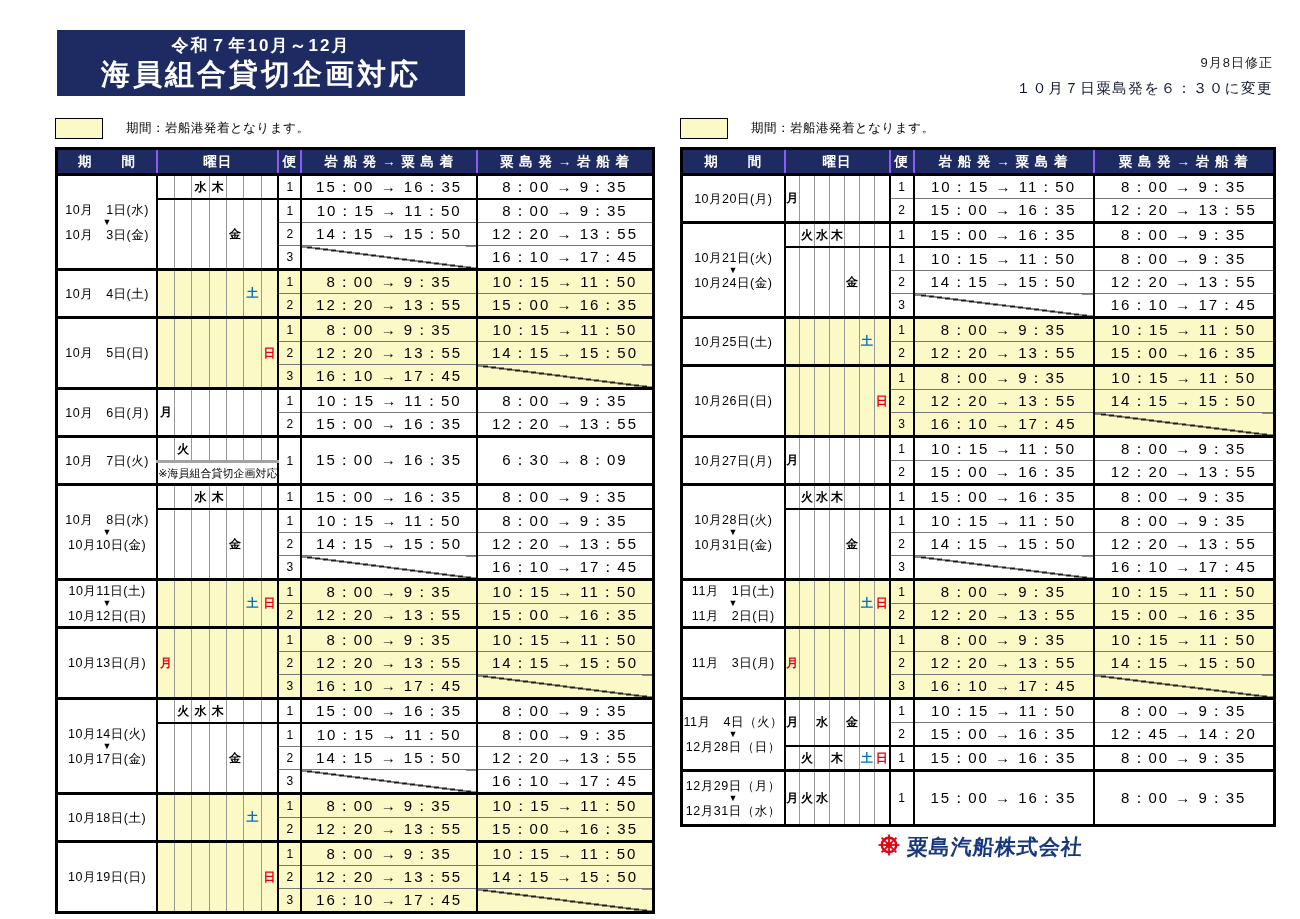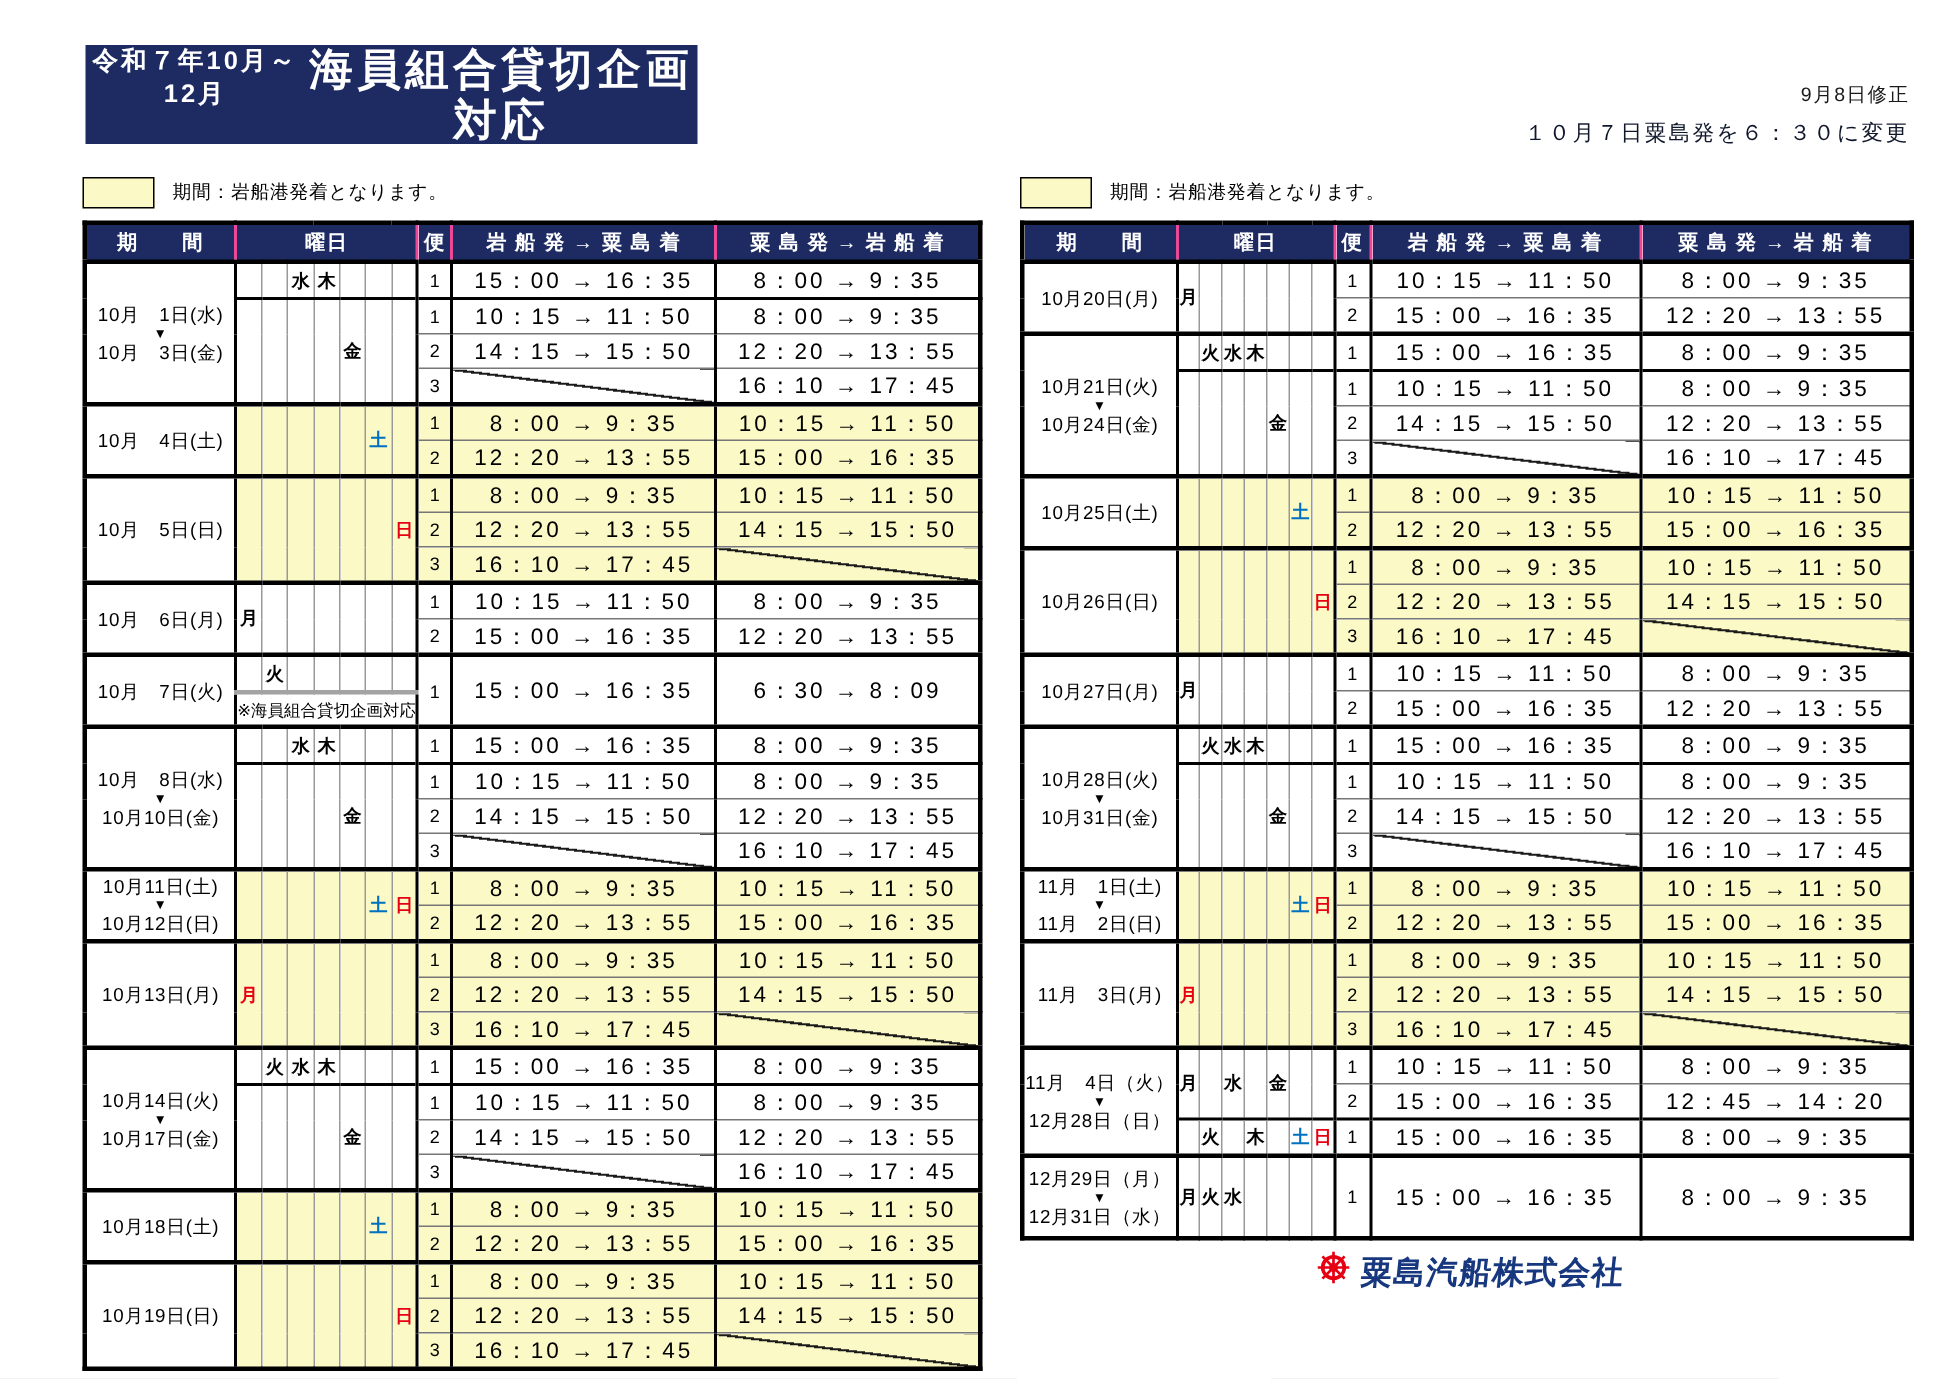--- a/index.html
+++ b/index.html
@@ -2,43 +2,43 @@
 <html lang="ja"><head>
 <meta charset="utf-8">
 <style>
   html,body{margin:0;padding:0;background:#e9e9e9;}
   .page{position:relative;width:1300px;height:919px;background:#ffffff;margin:0 auto;
         font-family:"Liberation Sans","DejaVu Sans",sans-serif;color:#000;overflow:hidden;}
 
   
   .title-block{position:absolute;left:57px;top:30px;width:408px;height:66px;
                background:#1d2b62;color:#fff;text-align:center;
-               display:flex;flex-direction:row;justify-content:center;}
+               display:flex;flex-direction:column;justify-content:center;}
   .title-line1{font-size:17px;font-weight:bold;letter-spacing:2px;line-height:22px;}
   .title-line2{font-size:29px;font-weight:bold;letter-spacing:3px;line-height:34px;}
 
   
   .revision{position:absolute;top:54px;right:27px;text-align:right;}
   .rev-date{font-size:13px;color:#1a1a1a;letter-spacing:1px;}
   .rev-change{font-size:14.5px;color:#0f172a;letter-spacing:1.5px;margin-top:7px;}
 
   
   .section{position:absolute;top:118px;width:600px;}
   .section.left{left:55px;}
   .section.right{left:680px;}
 
-  .legend{display:flex;align-items:center;gap:12px;height:21px;margin-bottom:8px;}
+  .legend{display:flex;align-items:center;gap:23px;height:21px;margin-bottom:8px;}
   .legend-swatch{width:46px;height:19px;background:#fbf9c5;border:1.5px solid #000;}
   .legend-text{font-size:12.5px;letter-spacing:0.5px;}
 
   
   table.tt{border-collapse:collapse;table-layout:fixed;border:3px solid #000;background:#fff;}
   .tt th,.tt td{padding:0;margin:0;overflow:hidden;}
   .tt th{background:#1d2b62;color:#fff;font-weight:bold;font-size:13.5px;height:23px;
-         letter-spacing:1px;border-left:2px solid #ec4899;border-bottom:3px solid #000;white-space:nowrap;}
+         letter-spacing:1px;border-left:2px solid #8b5cf6;border-bottom:3px solid #000;white-space:nowrap;}
   .tt th:first-child{border-left:none;}
   .tt td{text-align:center;vertical-align:middle;height:22px;background:#fff;}
 
   .tt td.period{border-right:2px solid #000;font-size:12.5px;white-space:nowrap;letter-spacing:0.5px;}
   .tt td.period .pline{display:block;line-height:16px;}
   .tt td.period .arrow{display:block;font-size:9px;line-height:9px;}
 
   .tt td.day{border-left:1px solid #999;font-size:12px;font-weight:bold;}
   .tt td.no{border-left:2px solid #000;border-right:2px solid #000;font-size:12px;}
   .tt td.time{font-size:15px;letter-spacing:2px;white-space:nowrap;}

